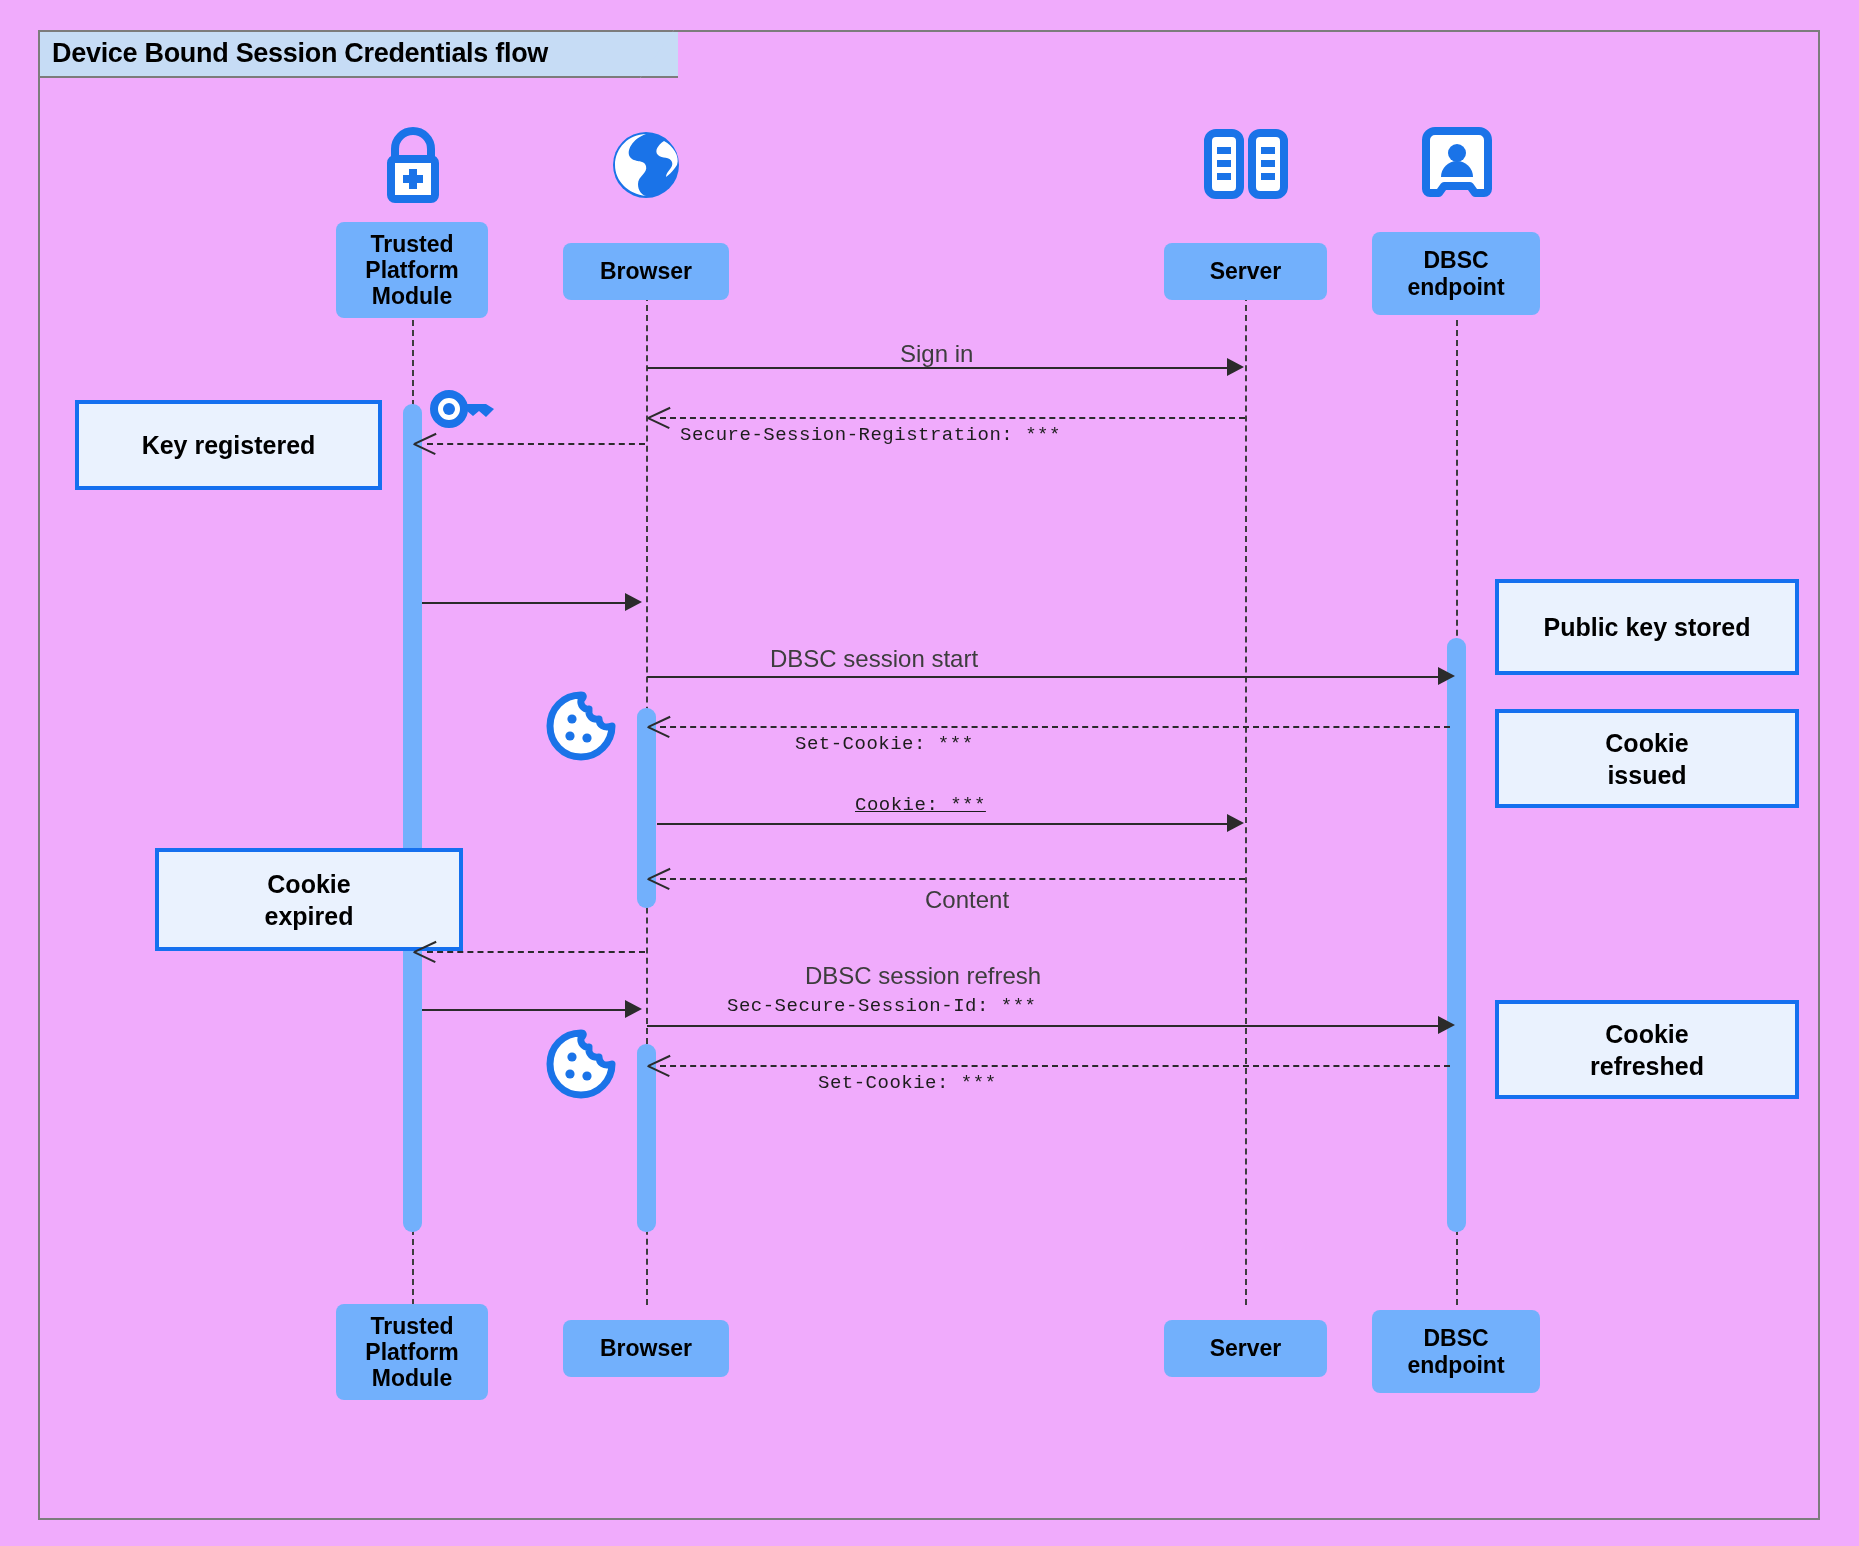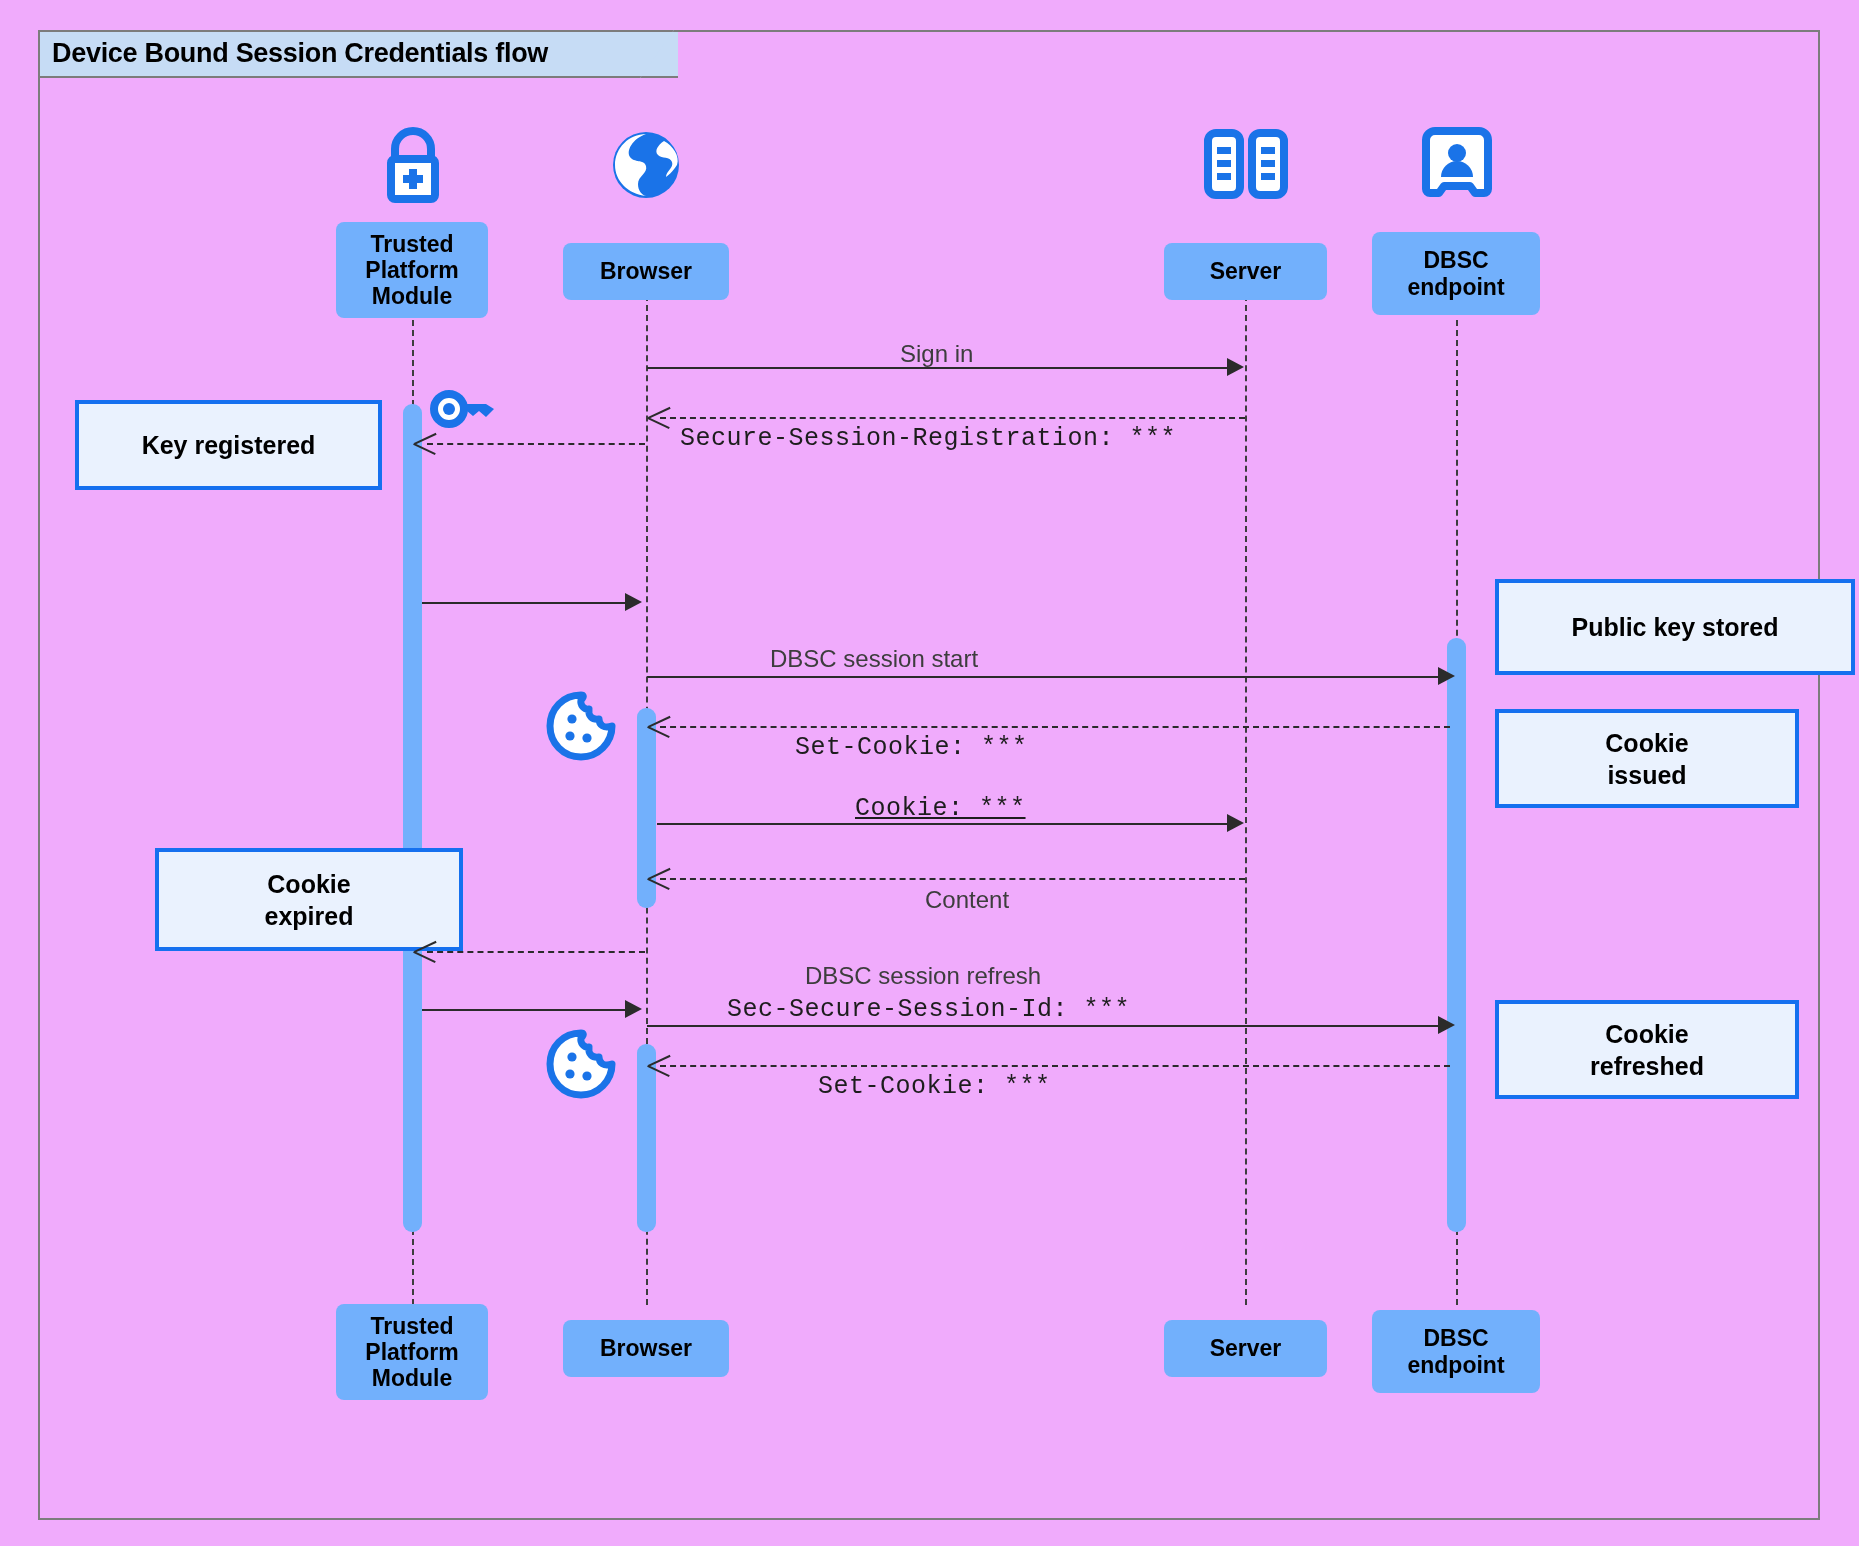--- a/index.html
+++ b/index.html
@@ -38,21 +38,21 @@
   .msg-line.dashed{border-top:2px dashed #2b2b2b;}
   .arrow-r,.arrow-l{position:absolute;width:0;height:0;}
   .arrow-r{border-top:9px solid transparent;border-bottom:9px solid transparent;border-left:17px solid #2b2b2b;}
   .arrow-open{position:absolute;width:22px;height:22px;}
   .arrow-open::before,.arrow-open::after{content:"";position:absolute;left:0;top:11px;
         width:24px;height:0;border-top:2px solid #2b2b2b;transform-origin:0 0;}
   .arrow-open::before{transform:rotate(-25deg);}
   .arrow-open::after{transform:rotate(25deg);}
 
   .msg-text{position:absolute;font-size:24px;color:#3a3a3a;white-space:nowrap;}
-  .msg-text.mono{font-family:"Liberation Mono",monospace;font-size:25px;color:#1d1d1d;letter-spacing:.5px;}
+  .msg-text.mono{font-family:"Liberation Mono",monospace;font-size:19px;color:#1d1d1d;letter-spacing:.5px;}
   .msg-text.sans{font-family:"Liberation Sans",sans-serif;font-size:24px;color:#3d3d3d;}
 
   .deco{position:absolute;}
 </style>
 </head>
 <body>
 
 <div id="canvas">
 
   <div class="frame"></div>
@@ -142,21 +142,21 @@
   <div class="act" style="left:1447px;top:638px;height:594px;"></div>
 
   <div class="note" style="left:75px;top:400px;width:307px;height:90px;">
     <span style="white-space:pre-line">Key registered</span>
   </div>
   <div class="note" style="left:155px;top:848px;width:308px;height:103px;">
     <span style="white-space:pre-line">Cookie
 expired</span>
   </div>
 
-  <div class="note" style="left:1495px;top:579px;width:360px;height:96px;">
+  <div class="note" style="left:1495px;top:579px;width:304px;height:96px;">
     <span style="white-space:pre-line">Public key stored</span>
   </div>
   <div class="note" style="left:1495px;top:709px;width:304px;height:99px;">
     <span style="white-space:pre-line">Cookie
 issued</span>
   </div>
   <div class="note" style="left:1495px;top:1000px;width:304px;height:99px;">
     <span style="white-space:pre-line">Cookie
 refreshed</span>
   </div>

